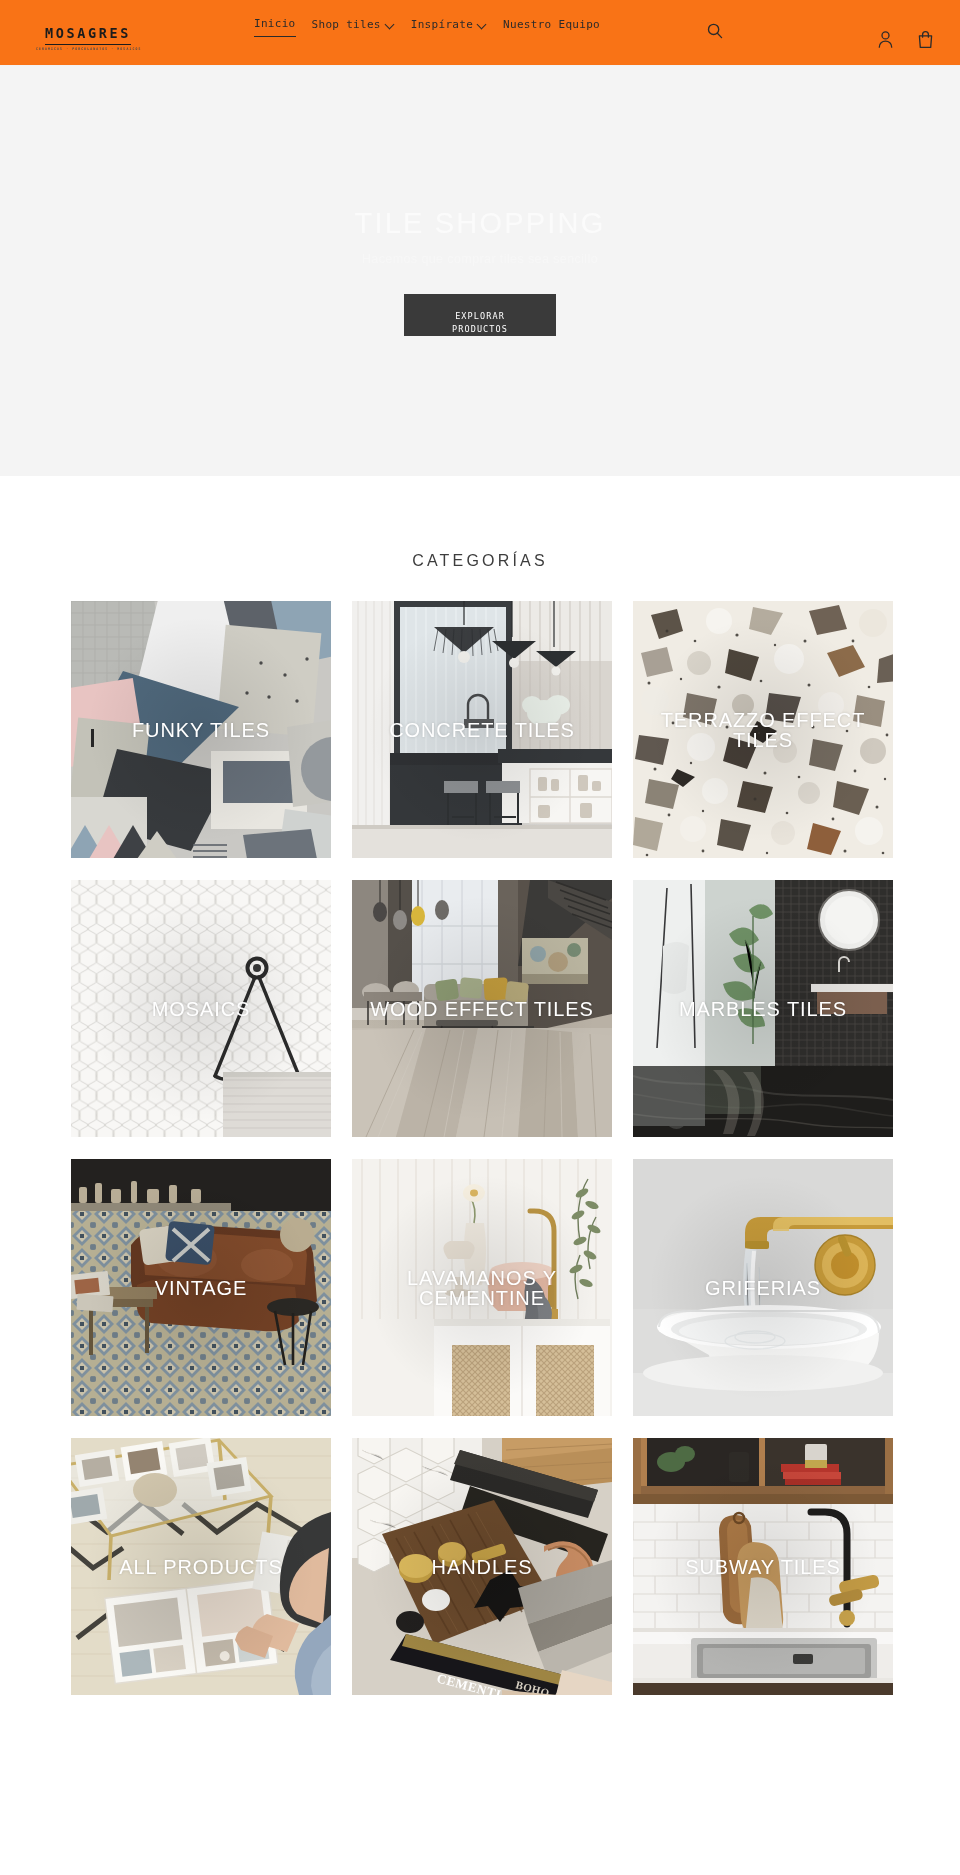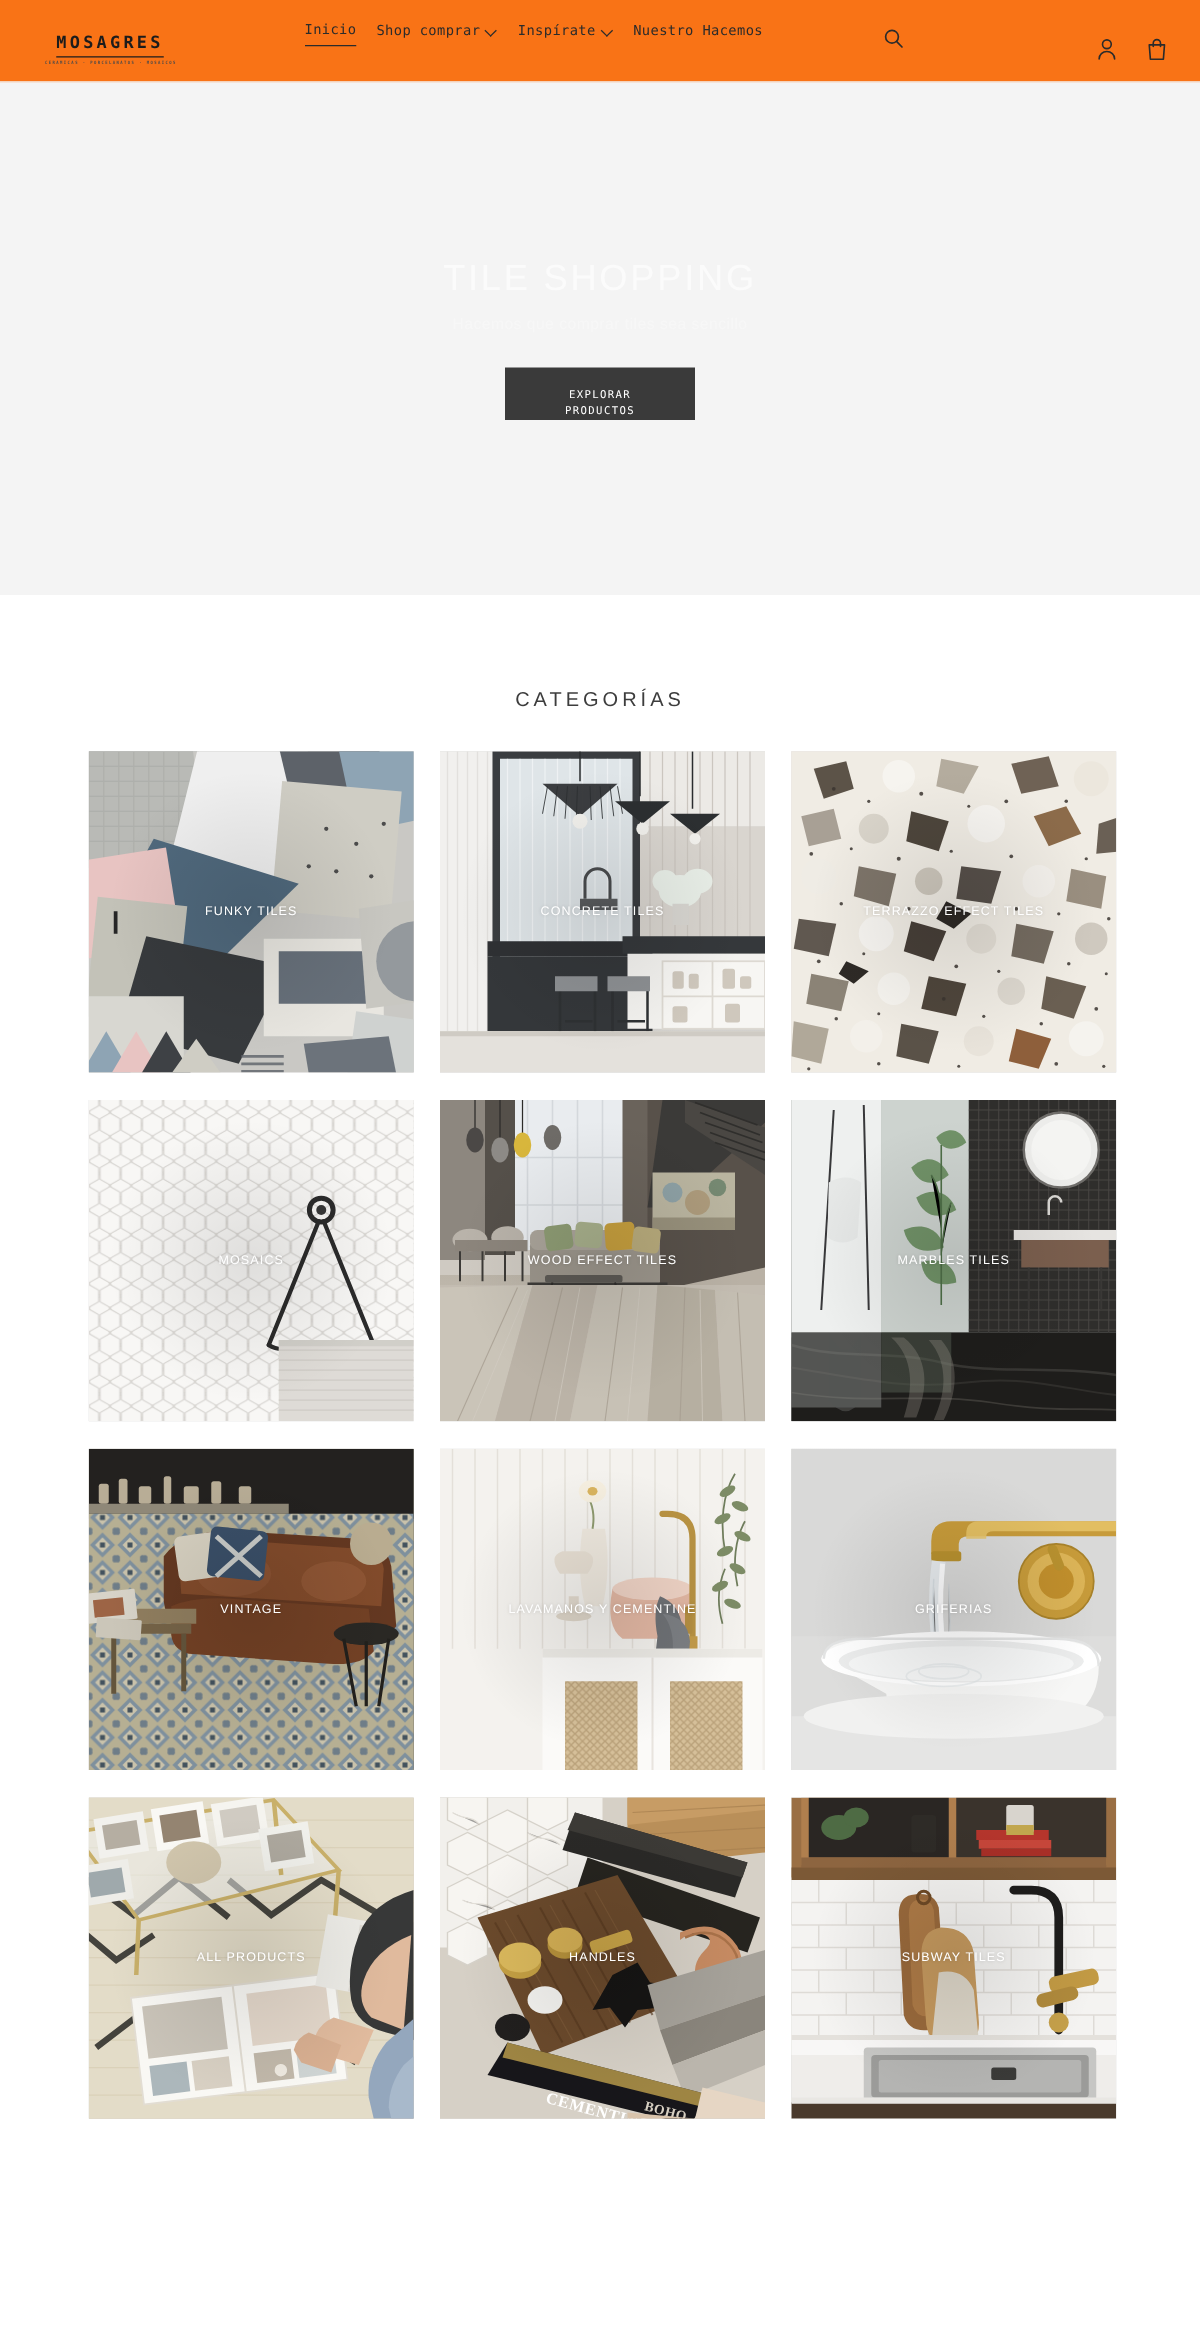--- a/index.html
+++ b/index.html
@@ -197,21 +197,21 @@
     background: #dcdcdc;
   }
   .card .art { position: absolute; inset: 0; }
   .card .label {
     position: absolute;
     left: 0; right: 0;
     top: 50%;
     transform: translateY(-50%);
     text-align: center;
     font-family: "Liberation Sans", sans-serif;
-    font-size: 10px;
+    font-size: 20px;
     letter-spacing: 0.9px;
     color: #ffffff;
     line-height: 20px;
     padding: 0 8px;
     text-shadow: 0 0 3px rgba(0,0,0,0.17);
     z-index: 6;
   }
 
   
   .layer { position: absolute; inset: 0; }
@@ -266,29 +266,29 @@
     <div class="logo-word">MOSAGRES</div>
     <div class="logo-tagline">CERAMICAS · PORCELANATOS · MOSAICOS</div>
   </div>
 
   <nav class="nav">
     <div class="nav-row">
       <span class="nav-item active">
         <span>Inicio</span>
       </span>
       <span class="nav-item">
-        <span>Shop comprar</span>
+        <span>Shop tiles</span>
         <span class="caret"></span>
       </span>
       <span class="nav-item">
         <span>Inspírate</span>
         <span class="caret"></span>
       </span>
       <span class="nav-item">
-        <span>Nuestro Hacemos</span>
+        <span>Nuestro Equipo</span>
       </span>
     </div>
   </nav>
 
   <div class="search-btn">
     <svg width="18" height="18" viewBox="0 0 18 18" fill="none">
       <circle cx="7.6" cy="7.4" r="5.1" stroke="#2b2b2b" stroke-width="1.35"></circle>
       <line x1="11.4" y1="11.3" x2="15.6" y2="15.6" stroke="#2b2b2b" stroke-width="1.35" stroke-linecap="round"></line>
     </svg>
   </div>

